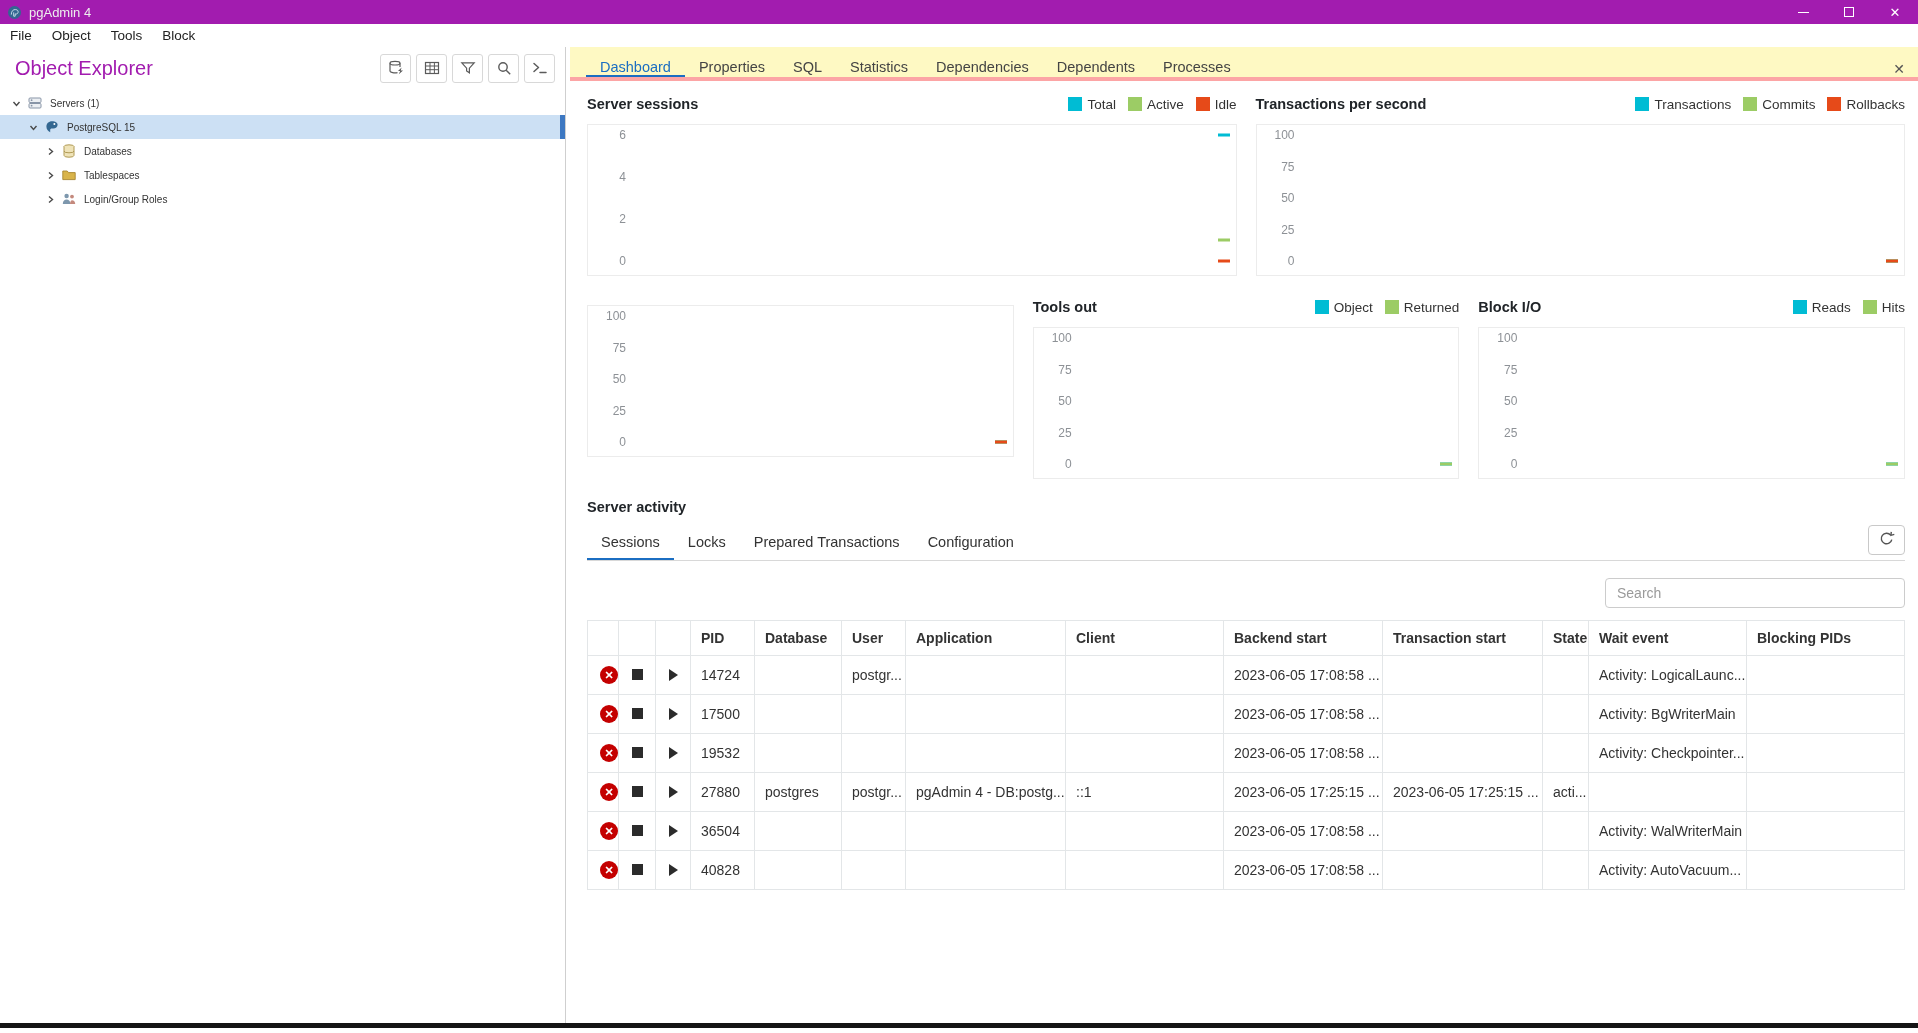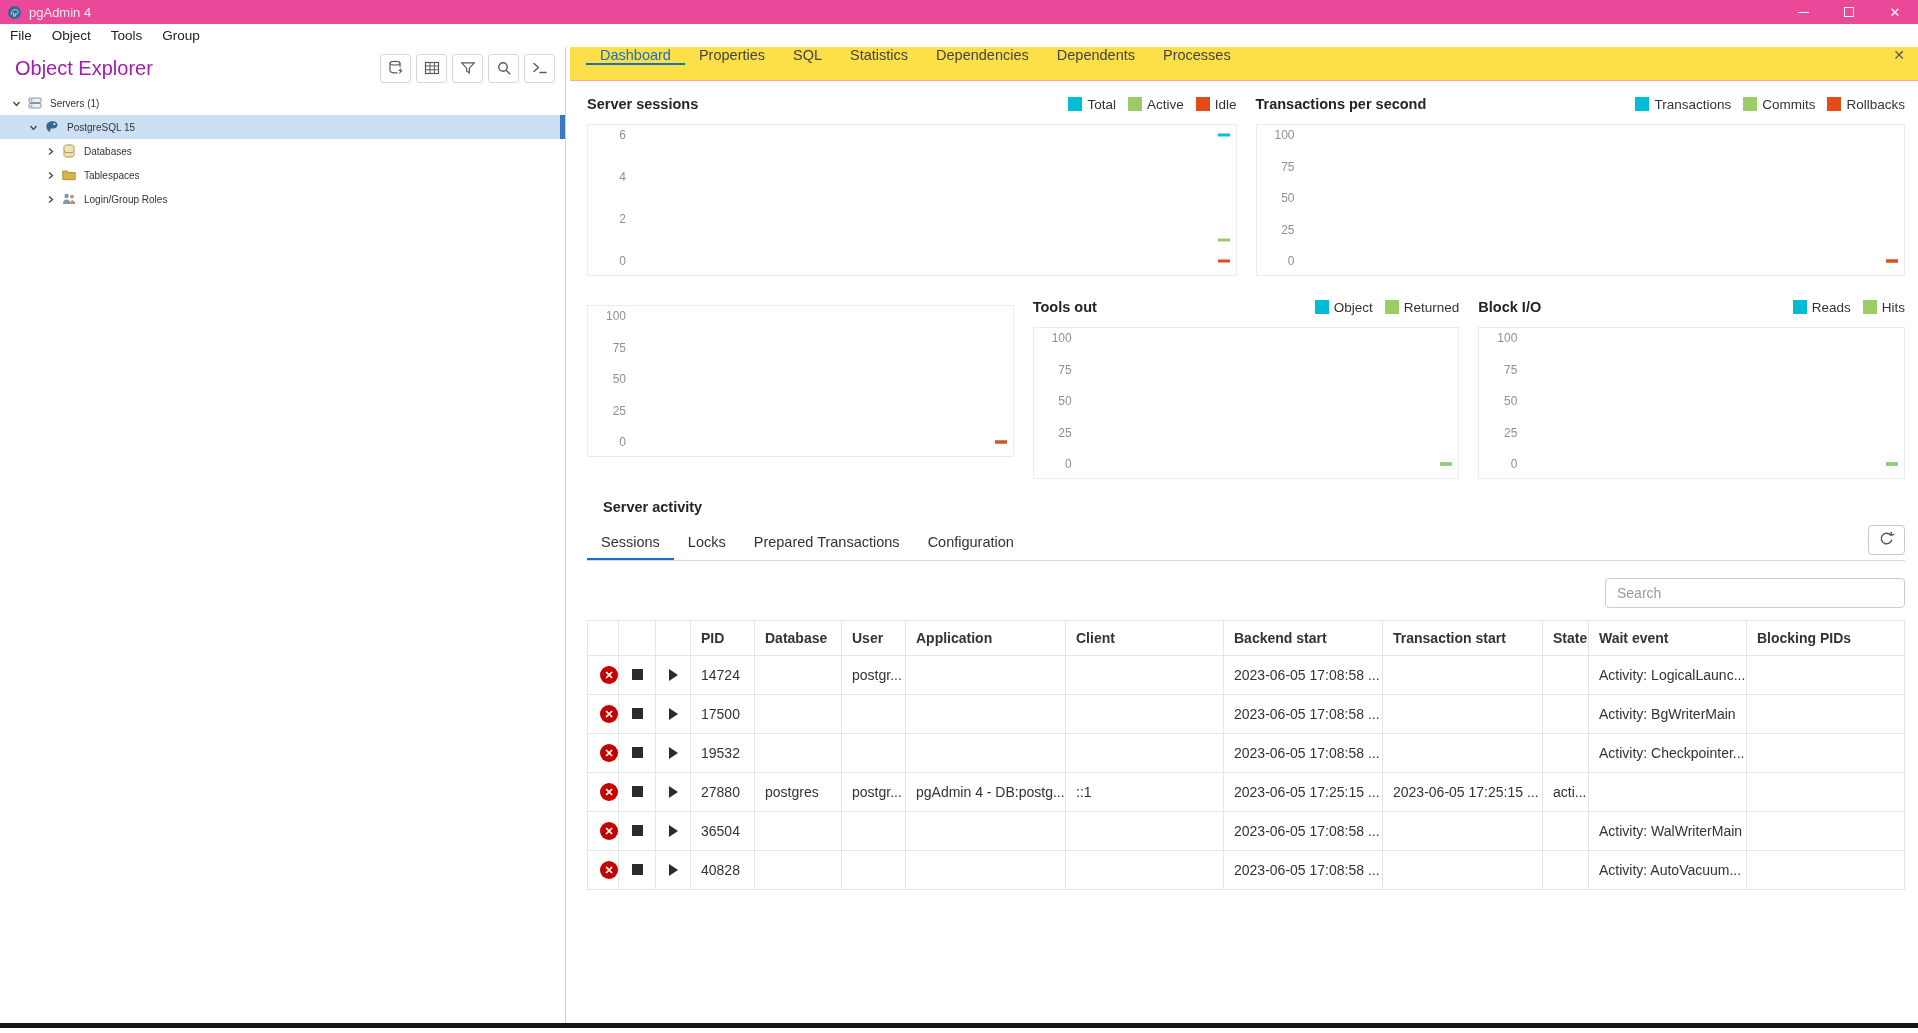--- a/index.html
+++ b/index.html
@@ -1,21 +1,21 @@
 <!DOCTYPE html>
 <html style="--accent: #1b6ec2; --terminate: #c40000; --selected-bg: #cce0f4;"><head>
 <meta charset="utf-8">
 <style>
   *{margin:0;padding:0;box-sizing:border-box}
   html,body{width:1918px;height:1033px;overflow:hidden;background:#fff;
     font-family:"Liberation Sans",sans-serif;color:#333}
   :root{--accent:#1b6ec2;--terminate:#c40000;--selected-bg:#cce0f4}
 
   
-  .titlebar{height:24px;background:#ec4899;display:flex;align-items:center;color:#ededed;font-size:13px}
+  .titlebar{height:24px;background:#a21caf;display:flex;align-items:center;color:#ededed;font-size:13px}
   .titlebar .logo{display:flex;align-items:center;margin:0 7px 0 7px}
   .win-controls{margin-left:auto;display:flex;height:100%}
   .win-btn{width:46px;height:100%;display:flex;align-items:center;justify-content:center;background:none;border:none;color:#fff;cursor:default}
   .win-ic-minimize{width:11px;height:1px;background:#fff;display:inline-block}
   .win-ic-maximize{width:10px;height:10px;border:1px solid #fff;display:inline-block}
   .win-ic-close{font-size:13px;line-height:1;color:#fff}
 
   
   .menubar{height:23px;background:#fff;display:flex;align-items:center;font-size:13.5px;color:#222}
   .menu-item{padding:0 10px;height:100%;display:flex;align-items:center;cursor:default}
@@ -35,42 +35,42 @@
   .tree{flex:1;overflow:auto;position:relative;padding-top:2px}
   .tree-row{height:24px;display:flex;align-items:center;font-size:10px;color:#333;position:relative;cursor:pointer}
   .tree-row.selected{background:var(--selected-bg)}
   .tree-row.selected::after{content:"";position:absolute;right:0;top:0;bottom:0;width:5px;background:#3d78c2}
   .chev{width:17px;height:17px;display:flex;align-items:center;justify-content:center;flex:0 0 17px}
   .chev.open svg{transform:rotate(90deg)}
   .tree-ic{width:20px;display:flex;justify-content:center;margin-right:5px;flex:0 0 20px}
   .tree-label{white-space:nowrap}
 
   
-  .tabbar{height:34px;border-bottom:1px solid #fca5a5;display:flex;align-items:flex-start;padding-left:16px;background:#fde047}
+  .tabbar{height:34px;border-bottom:4px solid #fca5a5;display:flex;align-items:flex-end;padding-left:16px;background:#fef9c3}
   .main-tab{display:flex;align-items:center;padding:0 14px;font-size:14.5px;color:#444;
     border-bottom:2px solid transparent;cursor:pointer;white-space:nowrap}
   .main-tab.active{color:var(--accent);border-bottom-color:var(--accent)}
   .tab-close{margin-left:auto;width:38px;display:flex;align-items:center;justify-content:center;
     color:#555;font-size:14px;background:none;border:none;cursor:pointer}
 
   
   .dashboard{flex:1;overflow:auto;padding:12px 13px 0 17px}
   .charts-row{display:flex;gap:19px;margin-bottom:20px}
   .chart-panel{flex:1;min-width:0}
   .chart-header{display:flex;align-items:center;height:22px}
   .chart-title{font-size:14.5px;font-weight:bold;color:#212529;white-space:nowrap}
   .chart-legend{margin-left:auto;display:flex;gap:12px;align-items:center}
   .legend-item{display:flex;align-items:center;gap:5px;font-size:13.5px;color:#333;white-space:nowrap}
   .legend-swatch{width:14px;height:14px;display:inline-block}
   .chart-plot{position:relative;height:152px;margin-top:9px;border:1px solid #ececec;background:#fff}
   .tick{position:absolute;left:4px;width:34px;text-align:right;font-size:12px;color:#8d9196;transform:translateY(-50%)}
   .mark{position:absolute;right:6px;width:12px;height:3px;transform:translateY(-50%)}
 
   
-  .activity-title{font-size:14.5px;font-weight:bold;color:#212529;margin:2px 16px 10px}
+  .activity-title{font-size:14.5px;font-weight:bold;color:#212529;margin:2px 0 10px}
   .activity-tabbar{display:flex;align-items:center;border-bottom:1px solid #d8d8d8}
   .activity-tab{padding:8px 14px;font-size:14.5px;color:#333;border-bottom:2px solid transparent;
     margin-bottom:-1px;cursor:pointer;white-space:nowrap}
   .activity-tab.active{border-bottom-color:var(--accent)}
   .refresh-btn{margin-left:auto;width:37px;height:30px;border:1px solid #c9c9c9;border-radius:4px;background:#fff;
     display:flex;align-items:center;justify-content:center;cursor:pointer;margin-bottom:5px}
   .search-row{display:flex;justify-content:flex-end;margin:17px 0 12px}
   .search-input{width:300px;height:30px;border:1px solid #ccc;border-radius:4px;padding:0 11px;
     font-size:14px;color:#333;outline:none;font-family:"Liberation Sans",sans-serif}
   .search-input::placeholder{color:#9a9a9a}
@@ -110,21 +110,21 @@
       <button class="win-btn">
         <span class="win-ic-close">✕</span>
       </button>
     </div>
 </div>
 
 <div class="menubar">
     <span class="menu-item">File</span>
     <span class="menu-item">Object</span>
     <span class="menu-item">Tools</span>
-    <span class="menu-item">Group</span>
+    <span class="menu-item">Block</span>
   </div>
 
 <div class="main">
 
   <div class="left-panel">
     <div class="explorer-header">
       <span class="explorer-title">Object Explorer</span>
       <div class="explorer-toolbar">
           <button class="tool-btn">
             <svg width="18" height="18" viewBox="0 0 18 18">

